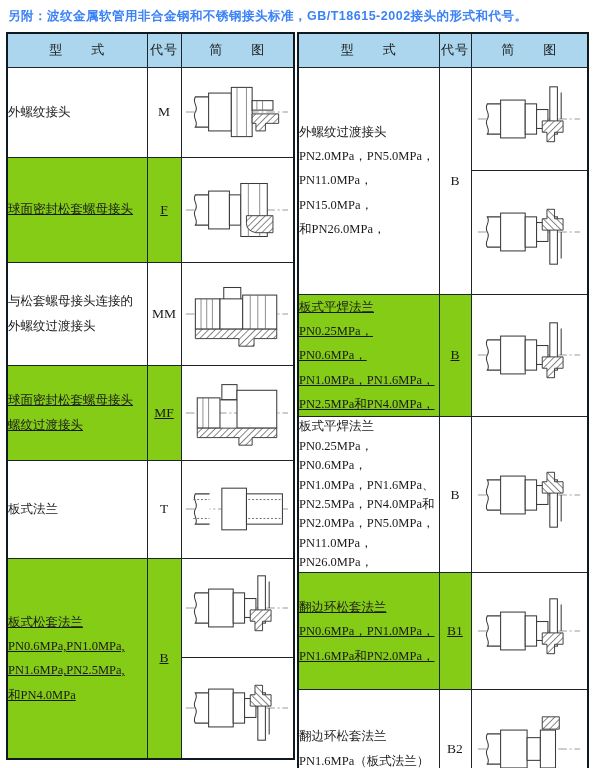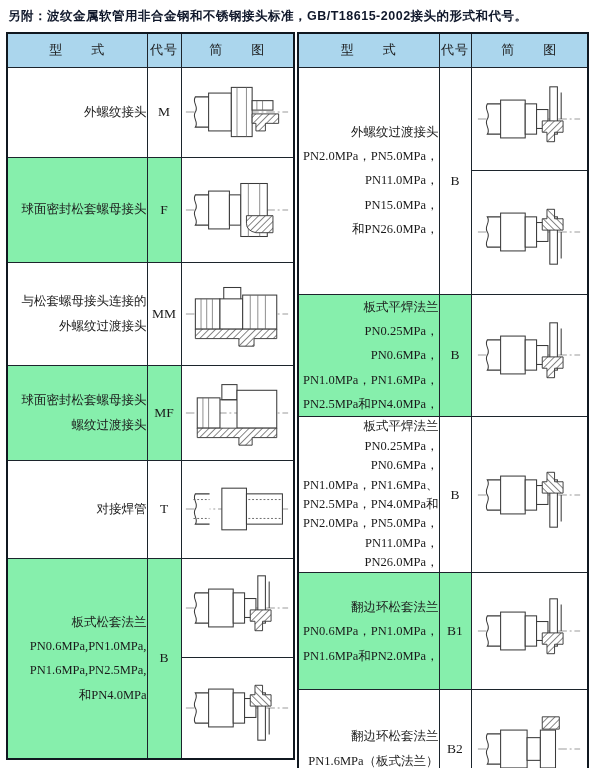--- a/index.html
+++ b/index.html
@@ -1,28 +1,28 @@
 <!DOCTYPE html>
 <html><head>
 <meta charset="utf-8">
 <style>
   html,body{margin:0;padding:0;background:#ffffff;}
   body{width:600px;height:768px;font-family:"Liberation Serif","DejaVu Serif",serif;color:#1a1a1a;overflow:hidden;}
   .page{padding:6px 5px 0 6px;}
-  .doc-title{font-family:"Liberation Sans","DejaVu Sans",sans-serif;font-weight:bold;font-size:12.5px;letter-spacing:0.5px;padding:2px 0 7px 2px;color:#0f172a;}
+  .doc-title{font-family:"Liberation Sans","DejaVu Sans",sans-serif;font-weight:bold;font-size:12.5px;letter-spacing:0.5px;padding:2px 0 7px 2px;color:#3b82f6;}
   .tables{display:flex;gap:2px;align-items:flex-start;}
   table.tbl{border-collapse:collapse;table-layout:fixed;border:2px solid #101820;}
   table.tbl td,table.tbl th{border:1px solid #1c242c;padding:0;vertical-align:middle;overflow:hidden;}
   th.hd{background:#abd6ed;font-weight:normal;font-size:13px;letter-spacing:1px;text-align:center;}
-  td.type{text-align:right;padding:4px 6px 4px 9px;font-size:12.5px;line-height:1.95;}
+  td.type{text-align:left;padding:4px 6px 4px 9px;font-size:12.5px;line-height:1.95;}
   td.type .tx{white-space:pre-line;}
   td.type.dense{line-height:1.55;}
   td.code{text-align:center;font-size:13.5px;}
   td.hl,th?{}
-  .hl{background:#86efac;}
+  .hl{background:#84cc16;text-decoration:underline;}
   td.diag{text-align:center;background:#ffffff;}
   td.diag svg.dg{width:106px;height:72px;display:inline-block;vertical-align:middle;}
   .defs{position:absolute;width:0;height:0;}
 </style>
 </head>
 <body>
 
 <svg class="defs" aria-hidden="true">
   <defs>
     <pattern id="hatch" patternUnits="userSpaceOnUse" width="5" height="5" patternTransform="rotate(45)">
@@ -200,21 +200,21 @@
             </td>
         <td class="code hl">MF</td>
         <td class="diag">
           <svg class="dg" viewBox="0 0 112 72">
                 <use href="#sym-mf"></use>
               </svg>
         </td>
       </tr>
       <tr style="height:98px">
         <td class="type">
-              <div class="tx">对接焊管</div>
+              <div class="tx">板式法兰</div>
             </td>
         <td class="code">T</td>
         <td class="diag">
           <svg class="dg" viewBox="0 0 112 72">
                 <use href="#sym-t"></use>
               </svg>
         </td>
       </tr>
       <tr style="height:99px">
         <td class="type hl" rowspan="2">

